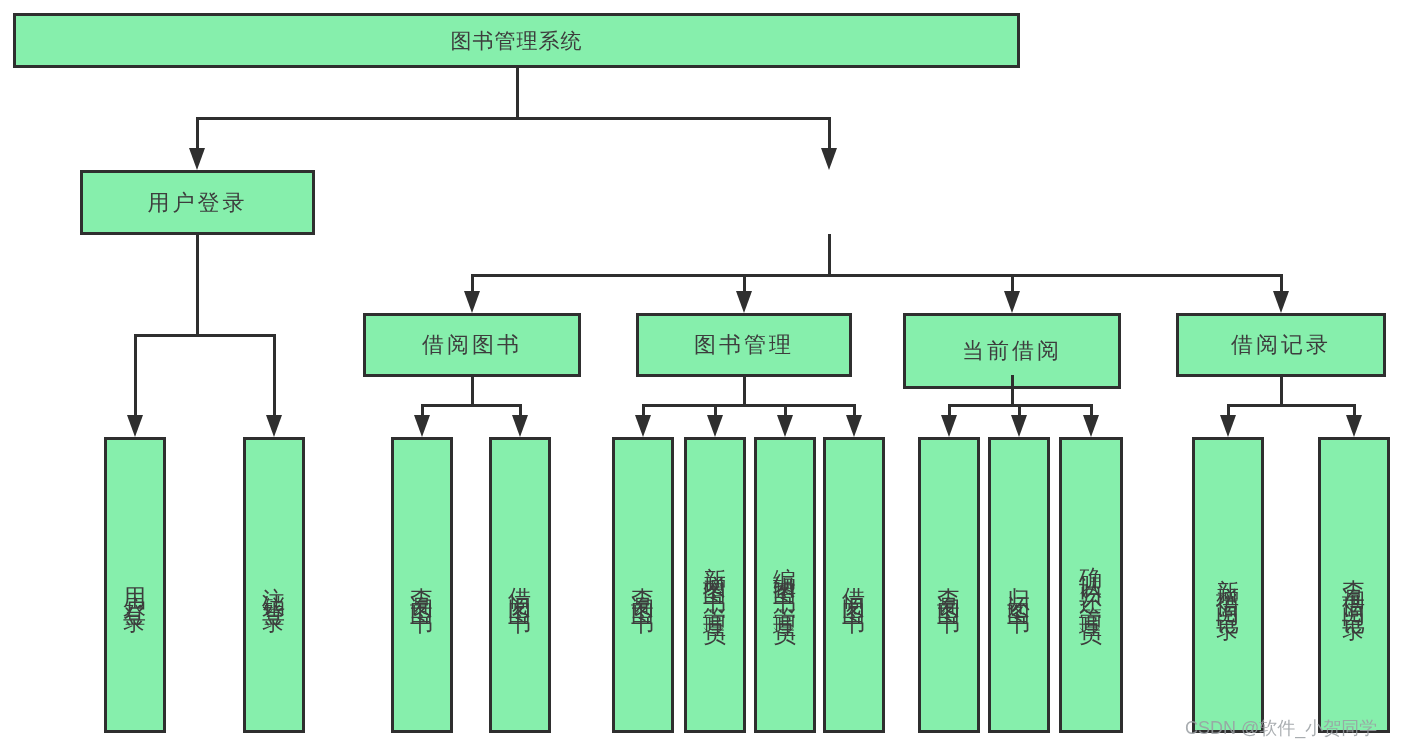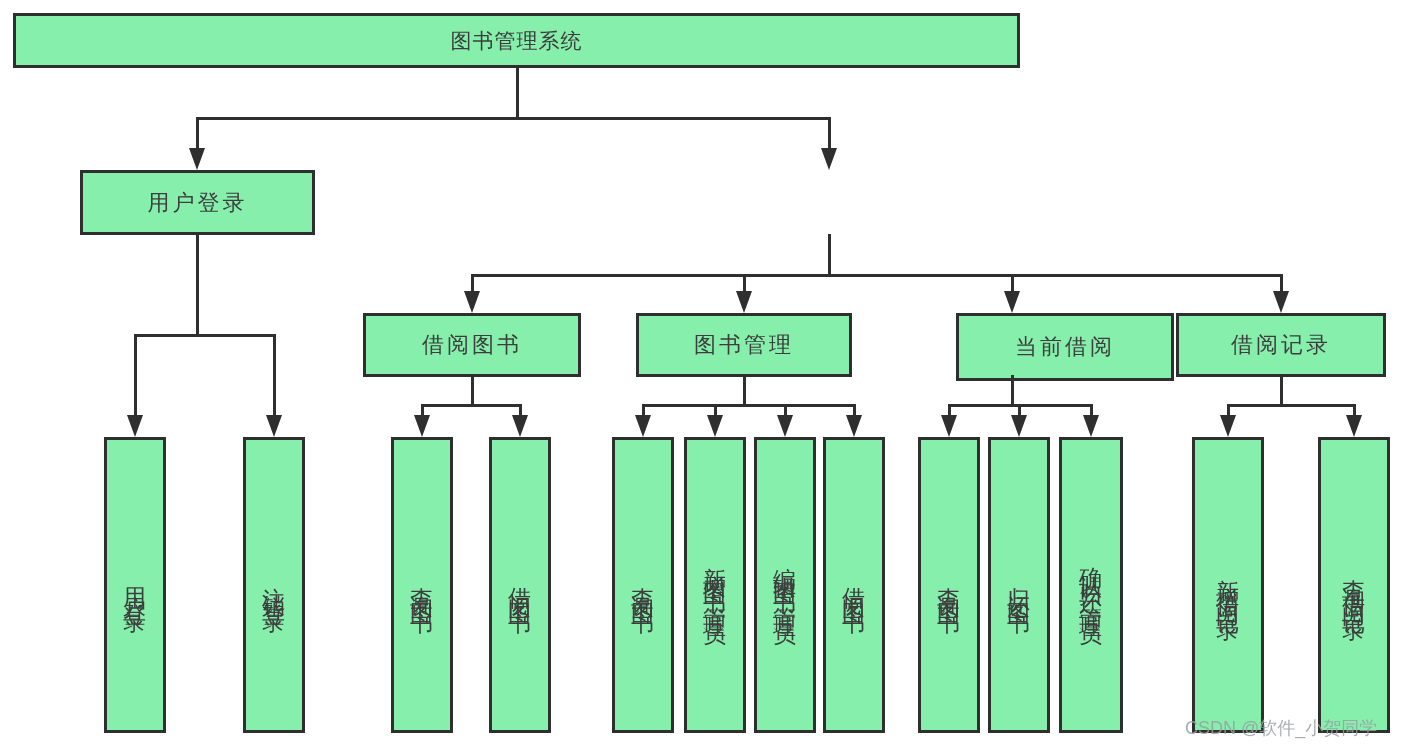--- a/index.html
+++ b/index.html
@@ -88,21 +88,21 @@
   <div class="ar" style="left:464px;top:291px;"></div>
   <div class="vl" style="left:743px;top:274px;height:19px;"></div>
   <div class="ar" style="left:736px;top:291px;"></div>
   <div class="vl" style="left:1011px;top:274px;height:19px;"></div>
   <div class="ar" style="left:1004px;top:291px;"></div>
   <div class="vl" style="left:1280px;top:274px;height:19px;"></div>
   <div class="ar" style="left:1273px;top:291px;"></div>
 
   <div class="box h" style="left:363px;top:313px;width:218px;height:64px;">借阅图书</div>
   <div class="box h" style="left:636px;top:313px;width:216px;height:64px;">图书管理</div>
-  <div class="box h" style="left:956px;top:313px;width:218px;height:68px;text-align:right;">当前借阅</div>
+  <div class="box h" style="left:903px;top:313px;width:218px;height:76px;text-align:right;">当前借阅</div>
   <div class="box h" style="left:1176px;top:313px;width:210px;height:64px;">借阅记录</div>
 
   <div class="vl" style="left:471px;top:375px;height:31px;"></div>
   <div class="hl" style="left:421px;top:404px;width:100px;"></div>
   <div class="vl" style="left:421px;top:404px;height:13px;"></div>
   <div class="ar" style="left:414px;top:415px;"></div>
   <div class="vl" style="left:519px;top:404px;height:13px;"></div>
   <div class="ar" style="left:512px;top:415px;"></div>
 
   <div class="vl" style="left:743px;top:375px;height:31px;"></div>

